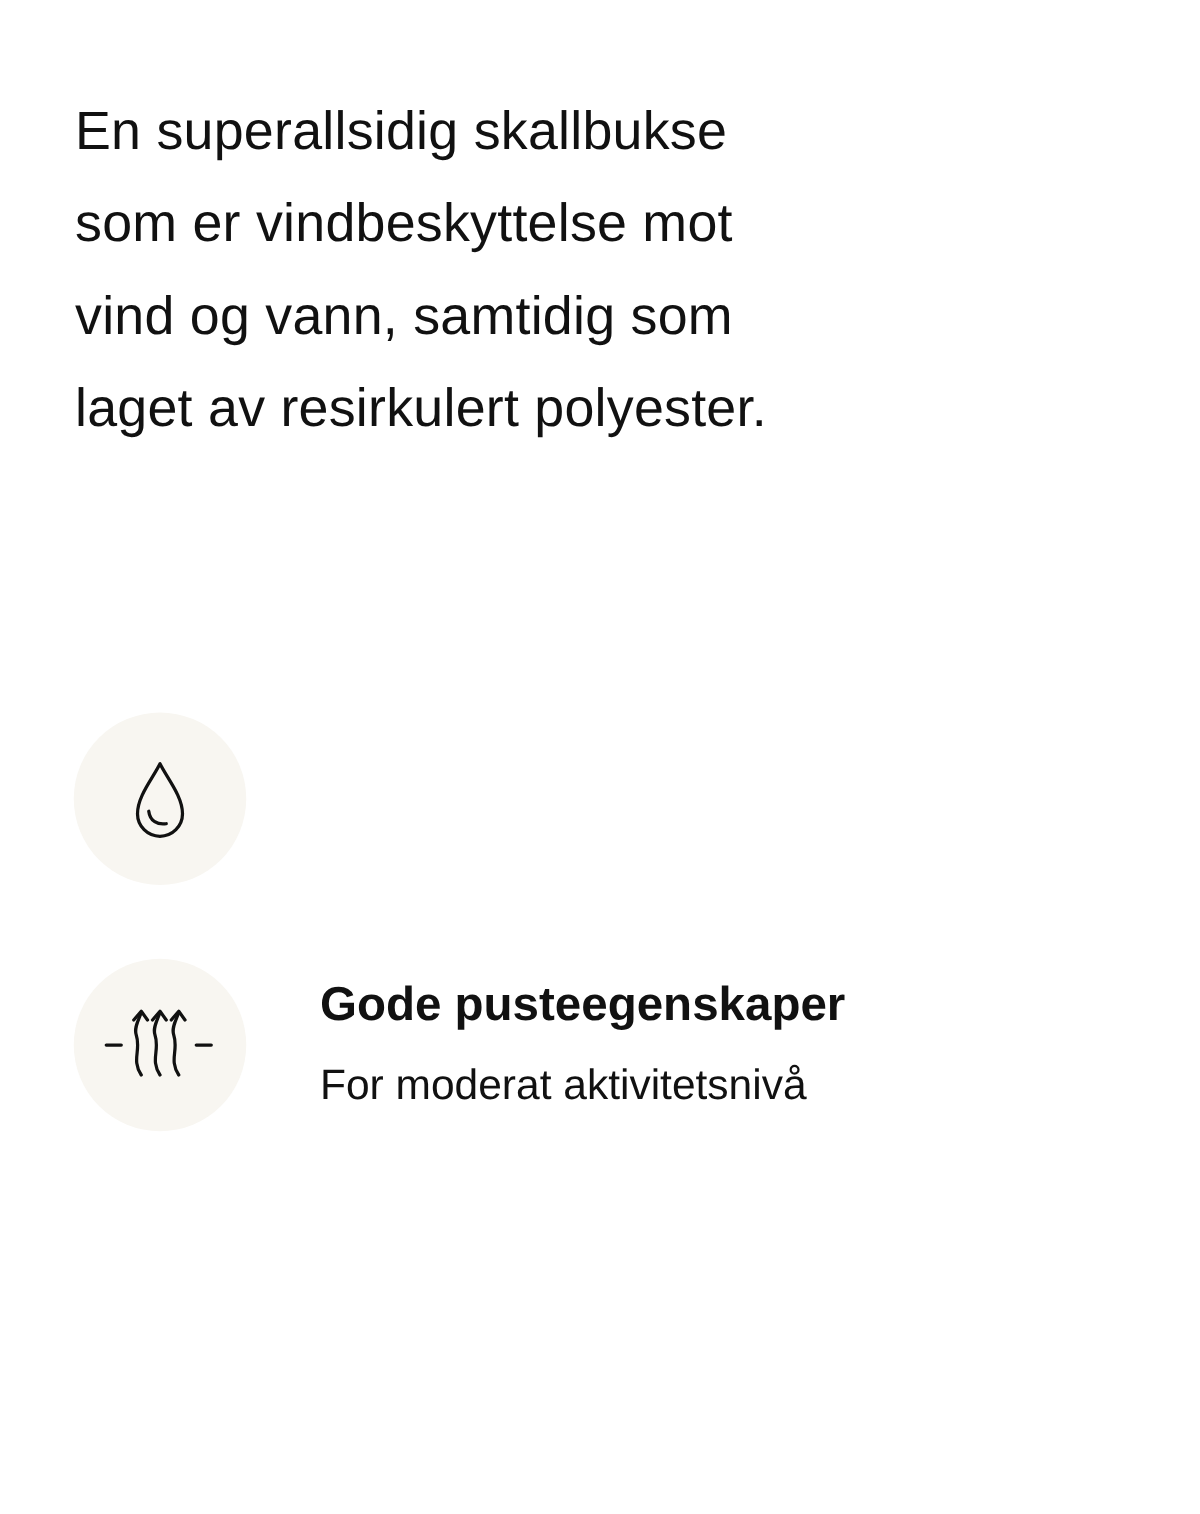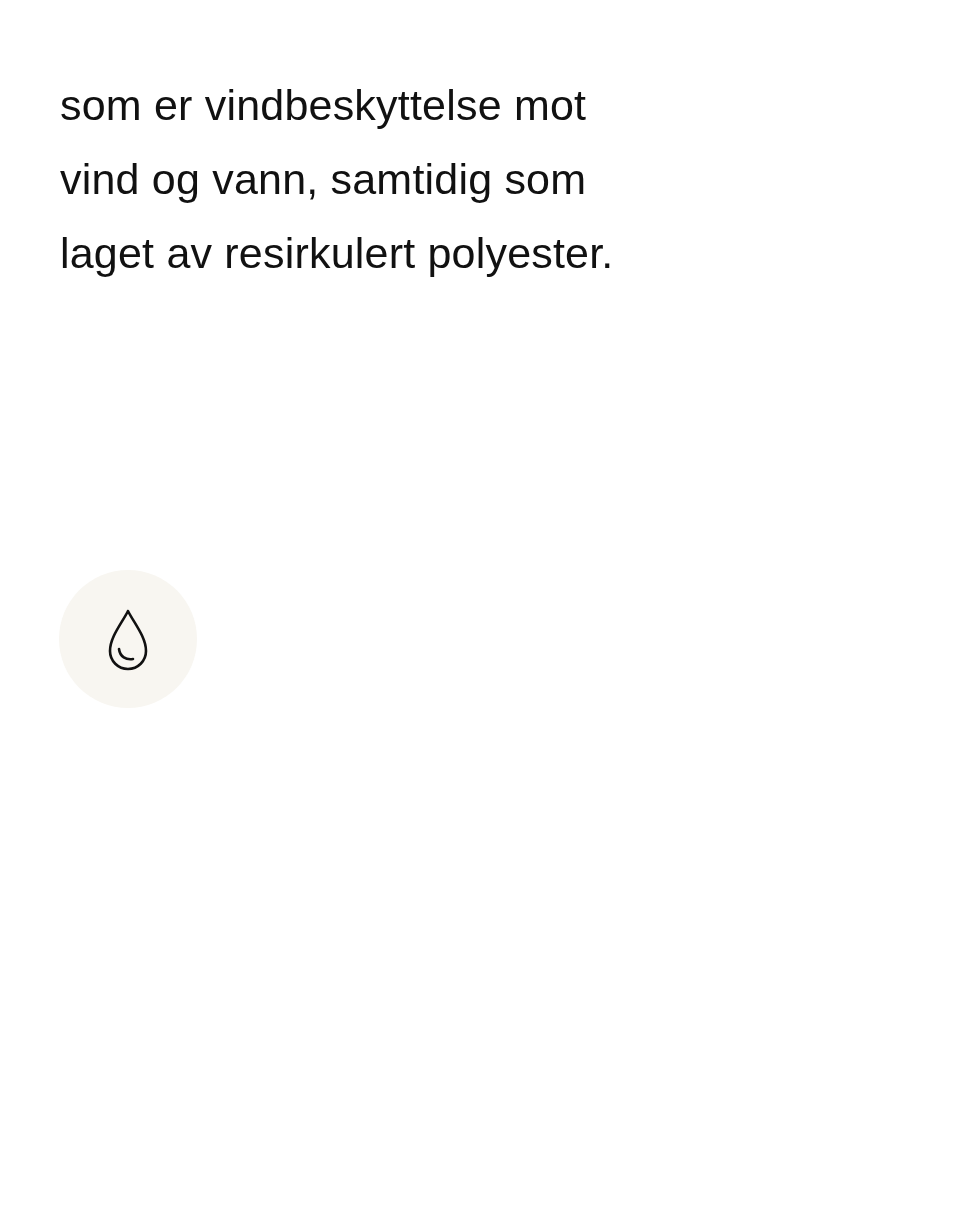--- a/index.html
+++ b/index.html
@@ -71,31 +71,50 @@
       font-size: 34px;
       line-height: 44px;
       margin-top: 19px;
       white-space: nowrap;
     }
   </style>
 </head>
 <body>
 
 <p class="intro">
+  <span class="line">En superallsidig skallbukse</span>
   <span class="line">som er vindbeskyttelse mot</span>
   <span class="line">vind og vann, samtidig som</span>
   <span class="line">laget av resirkulert polyester.</span>
 </p>
 
 <div class="features">
 
   <div class="feature">
     <div class="circle">
       <svg width="44" height="64" viewBox="0 0 44 64">
         <path d="M22 4 C 16 16, 4 30, 4 44 A 18 18 0 0 0 40 44 C 40 30, 28 16, 22 4 Z" fill="none" stroke="#111" stroke-width="2.6" stroke-linejoin="round"></path>
         <path d="M13 42 C 14 50, 20 53, 27 52" fill="none" stroke="#111" stroke-width="2.6" stroke-linecap="round"></path>
       </svg>
     </div>
   </div>
 
 
+  <div class="feature">
+    <div class="circle">
+      <svg width="90" height="64" viewBox="0 0 90 64">
+        <line x1="2" y1="32" x2="14" y2="32" stroke="#111" stroke-width="2.6" stroke-linecap="round"></line>
+        <line x1="74" y1="32" x2="86" y2="32" stroke="#111" stroke-width="2.6" stroke-linecap="round"></line>
+        <path d="M30 56 C 22 44, 30 36, 26 24 C 24 18, 28 12, 30 6" fill="none" stroke="#111" stroke-width="2.6" stroke-linecap="round"></path>
+        <path d="M24 12 L 30 5 L 35 12" fill="none" stroke="#111" stroke-width="2.6" stroke-linecap="round" stroke-linejoin="round"></path>
+        <path d="M45 56 C 37 44, 45 36, 41 24 C 39 18, 43 12, 45 6" fill="none" stroke="#111" stroke-width="2.6" stroke-linecap="round"></path>
+        <path d="M39 12 L 45 5 L 50 12" fill="none" stroke="#111" stroke-width="2.6" stroke-linecap="round" stroke-linejoin="round"></path>
+        <path d="M60 56 C 52 44, 60 36, 56 24 C 54 18, 58 12, 60 6" fill="none" stroke="#111" stroke-width="2.6" stroke-linecap="round"></path>
+        <path d="M54 12 L 60 5 L 65 12" fill="none" stroke="#111" stroke-width="2.6" stroke-linecap="round" stroke-linejoin="round"></path>
+      </svg>
+    </div>
+    <div class="text">
+      <div class="title">Gode pusteegenskaper</div>
+      <div class="subtitle">For moderat aktivitetsnivå</div>
+    </div>
+  </div>
 
 </div>
 
 </body></html>

